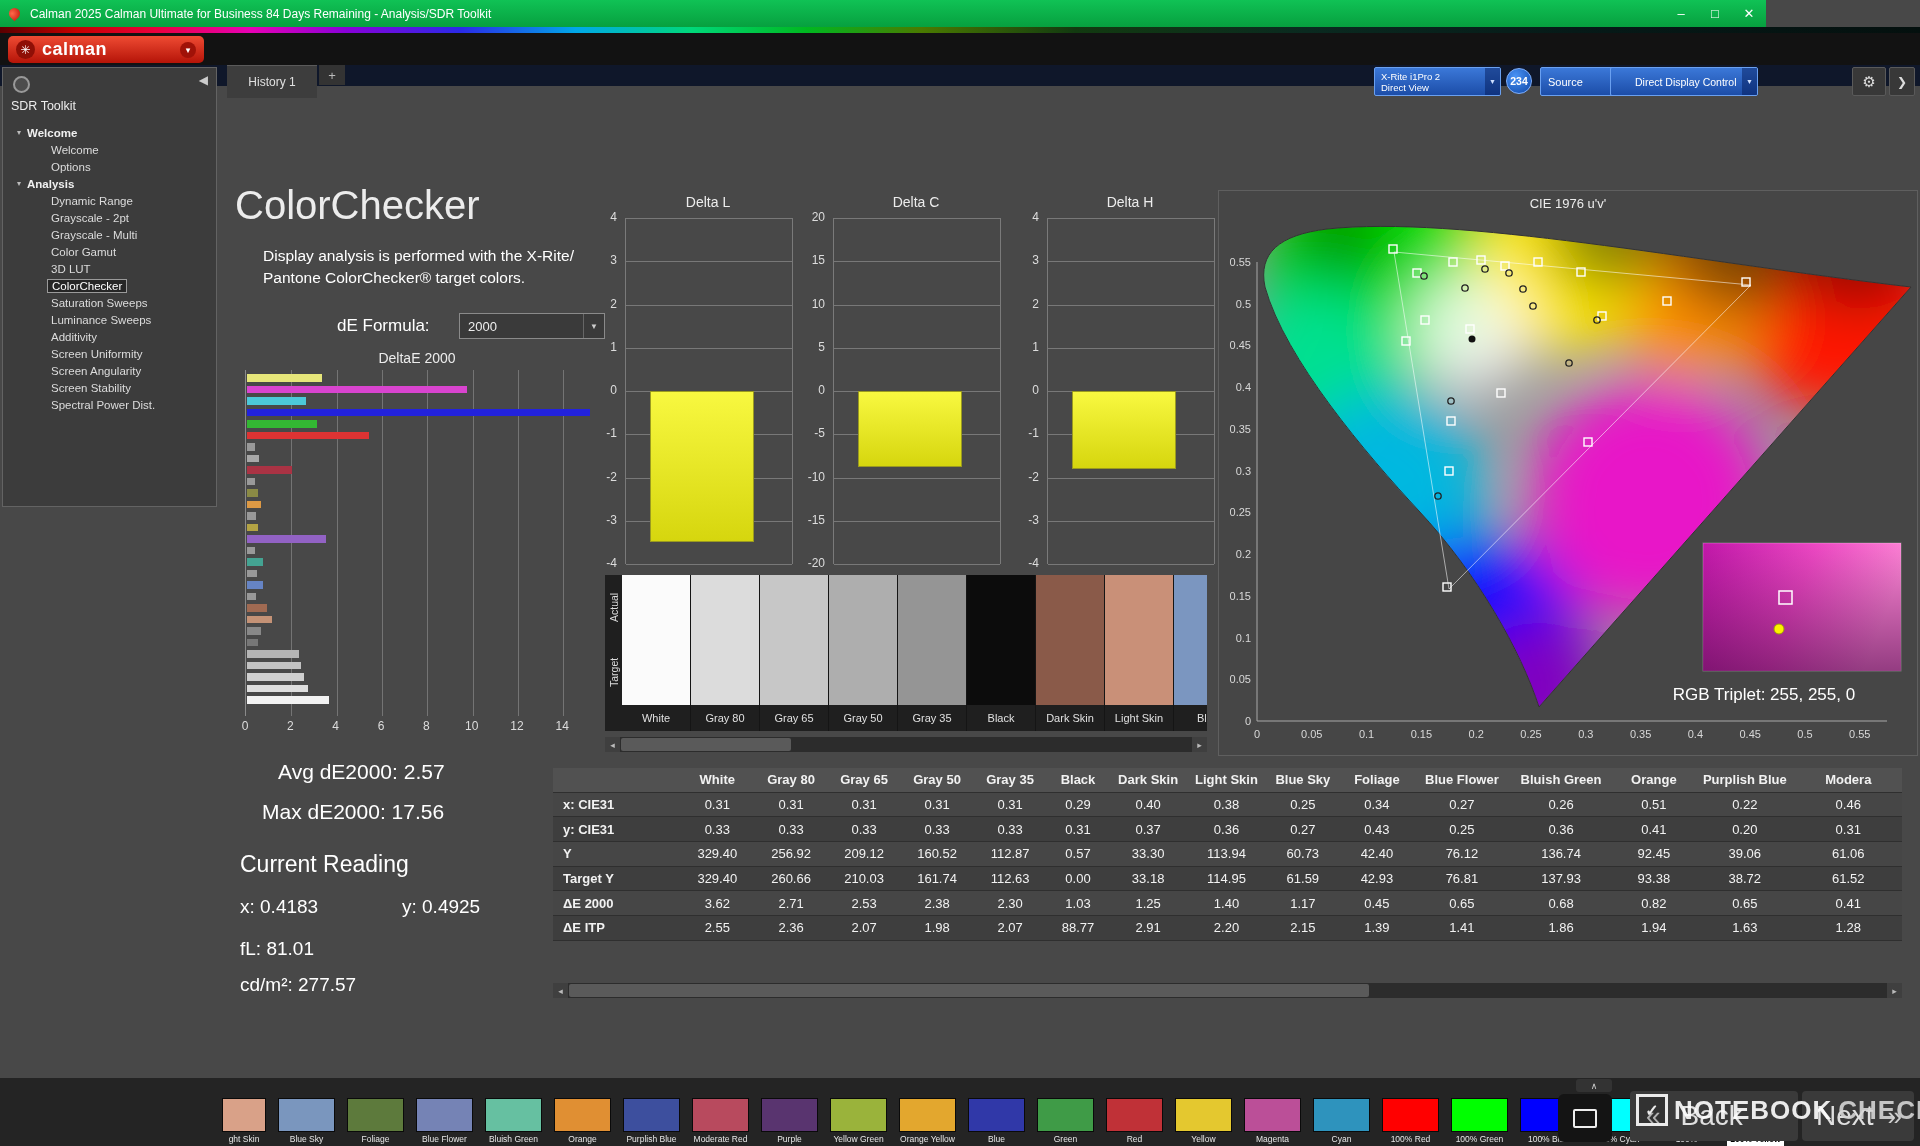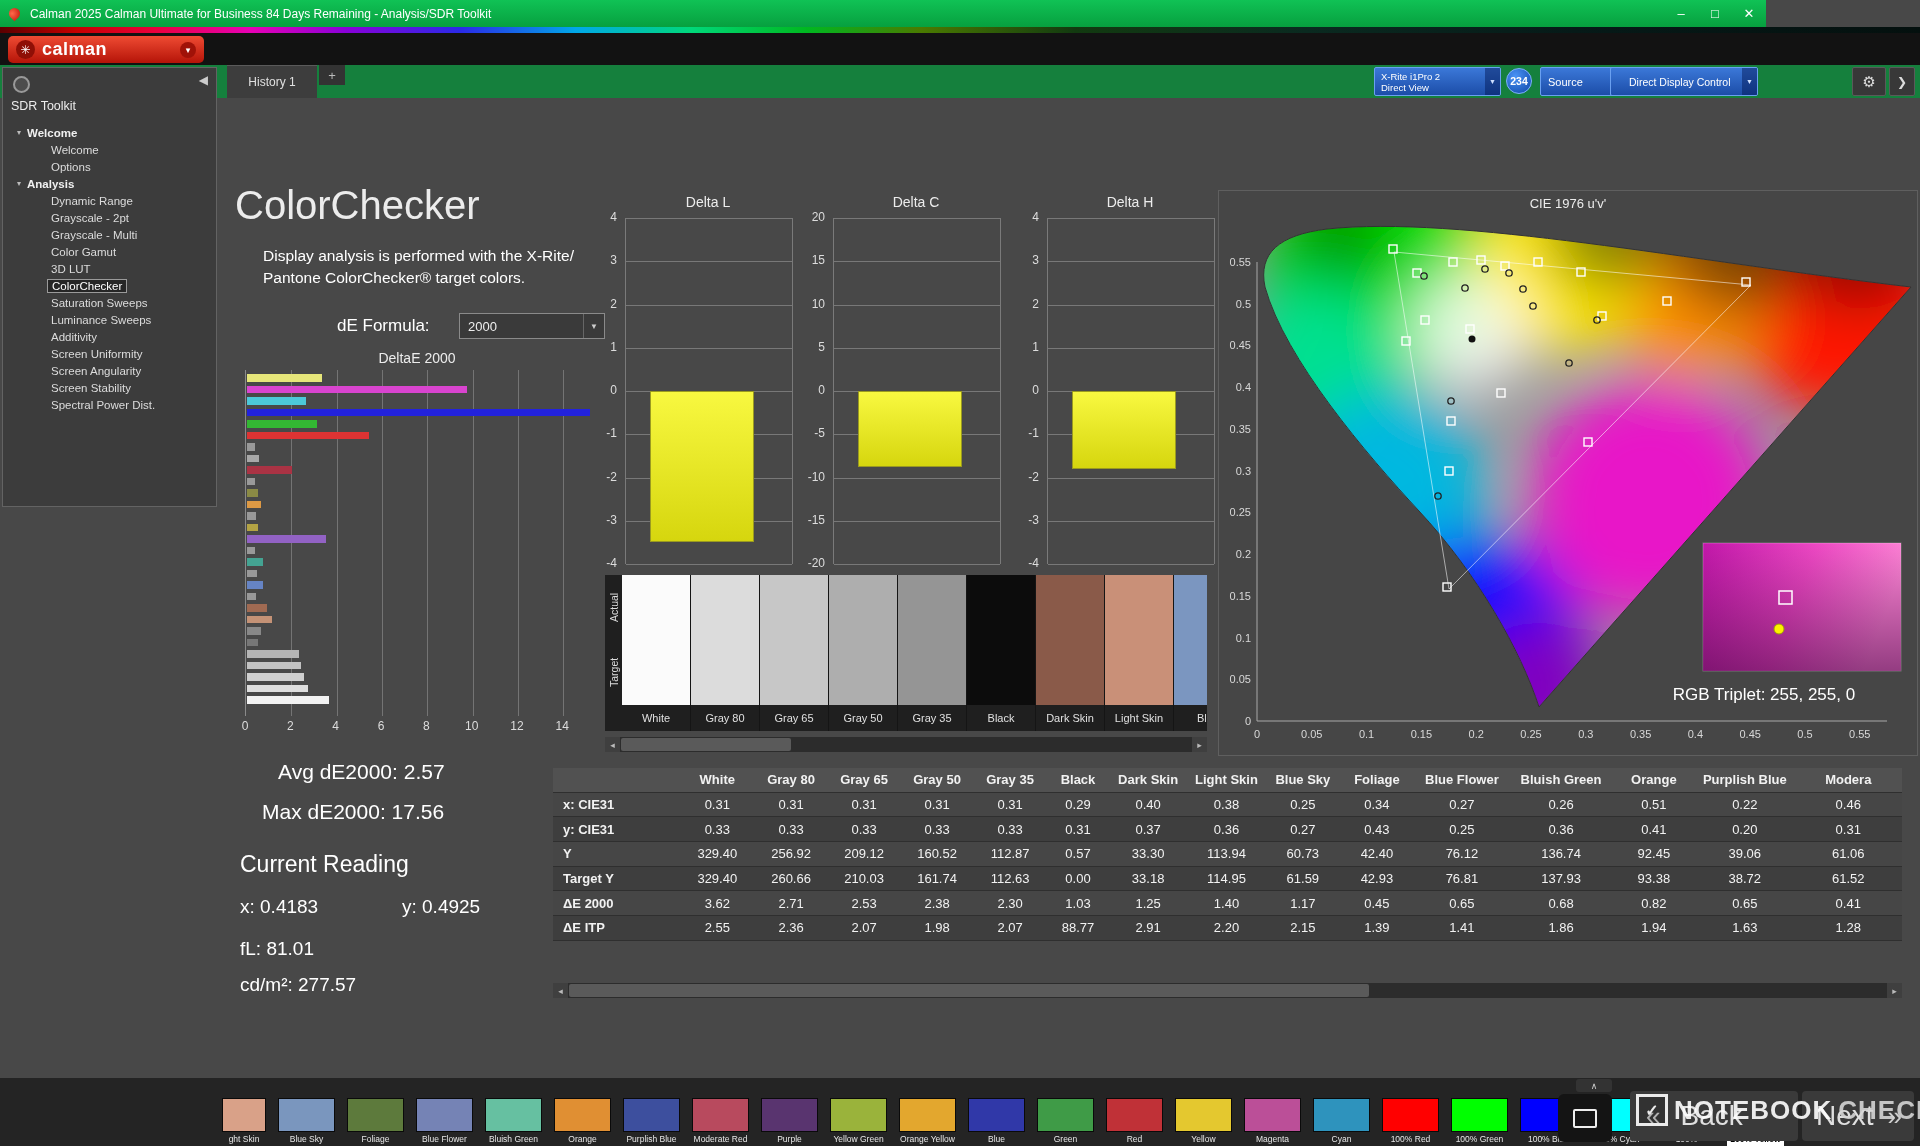--- a/index.html
+++ b/index.html
@@ -25,36 +25,36 @@
   #logo-row{left:0;top:33px;width:1920px;height:32px;background:#121212}
   #logo-pill{position:absolute;left:8px;top:3px;width:196px;height:27px;border-radius:5px;
              background:linear-gradient(180deg,#ef4b33,#b51408);display:flex;align-items:center;padding:0 8px;box-sizing:border-box;cursor:pointer}
   #logo-mark{width:19px;height:19px;border-radius:50%;background:#8f0f06;color:#fff;font-size:12px;
              display:flex;align-items:center;justify-content:center}
   #logo-text{margin-left:7px;font-size:18px;font-weight:bold;color:#fff;letter-spacing:.5px}
   #logo-dd{margin-left:auto;width:16px;height:16px;border-radius:50%;background:#a01208;color:#fff;font-size:9px;
            display:flex;align-items:center;justify-content:center}
 
   
-  #tab-row{left:0;top:65px;width:1920px;height:33px;background:#15803d}
+  #tab-row{left:0;top:65px;width:1920px;height:21px;background:#0f172a}
   #tab-active{position:absolute;left:227px;top:0;width:90px;height:33px;background:#3d3d3d;border-top:1px solid #5a5a5a;
               color:#e0e0e0;font-size:12px;display:flex;align-items:center;justify-content:center;box-sizing:border-box;cursor:pointer}
   #tab-plus{position:absolute;left:319px;top:0;width:26px;height:20px;background:#333;color:#bbb;font-size:13px;
             display:flex;align-items:center;justify-content:center;cursor:pointer}
   .bluebox{position:absolute;top:2px;height:29px;background:linear-gradient(180deg,#3b78d8,#1c4da8);
            border:1px solid #6aa0f0;border-radius:2px;box-sizing:border-box;display:flex;align-items:center;color:#fff;cursor:pointer}
   .bb-dd{margin-left:auto;width:15px;height:100%;background:rgba(0,20,80,.45);display:flex;align-items:center;
          justify-content:center;font-size:7px;color:#cfe0ff}
   #meter-box{left:1374px;width:127px}
   #meter-lines{padding-left:6px;font-size:9.5px;line-height:11px}
   #badge-234{left:1506px;top:3px;width:26px;height:26px;border-radius:50%;position:absolute;
              background:radial-gradient(circle at 35% 30%,#4a93f5,#0d47a8);border:1px solid #7fb0ff;
              color:#fff;font-size:10.5px;font-weight:bold;display:flex;align-items:center;justify-content:center;box-sizing:border-box}
   #source-box{left:1540px;width:133px;padding-left:7px;font-size:11px}
-  #ddc-box{left:1610px;width:148px;padding-left:18px;font-size:10.5px}
+  #ddc-box{left:1610px;width:148px;padding-left:24px;font-size:10.5px}
   .toolbtn{position:absolute;top:2px;height:29px;background:#383838;border:1px solid #5a5a5a;border-radius:2px;
            color:#ddd;display:flex;align-items:center;justify-content:center;box-sizing:border-box;cursor:pointer}
   #gear-btn{left:1852px;width:34px;font-size:15px}
   #fwd-btn{left:1889px;width:26px;font-size:12px}
 
   
   #nav-panel{left:2px;top:67px;width:215px;height:440px;background:#3c3c3c;border:1px solid #636363;z-index:10;box-sizing:border-box}
   #np-circle{position:absolute;left:10px;top:8px;width:13px;height:13px;border:2px solid #999;border-radius:50%;background:#4c4c4c;cursor:pointer}
   #np-collapse{position:absolute;right:8px;top:5px;font-size:12px;color:#ccc;cursor:pointer}
   #np-title{position:absolute;left:8px;top:31px;font-size:12.5px;color:#ececec}

